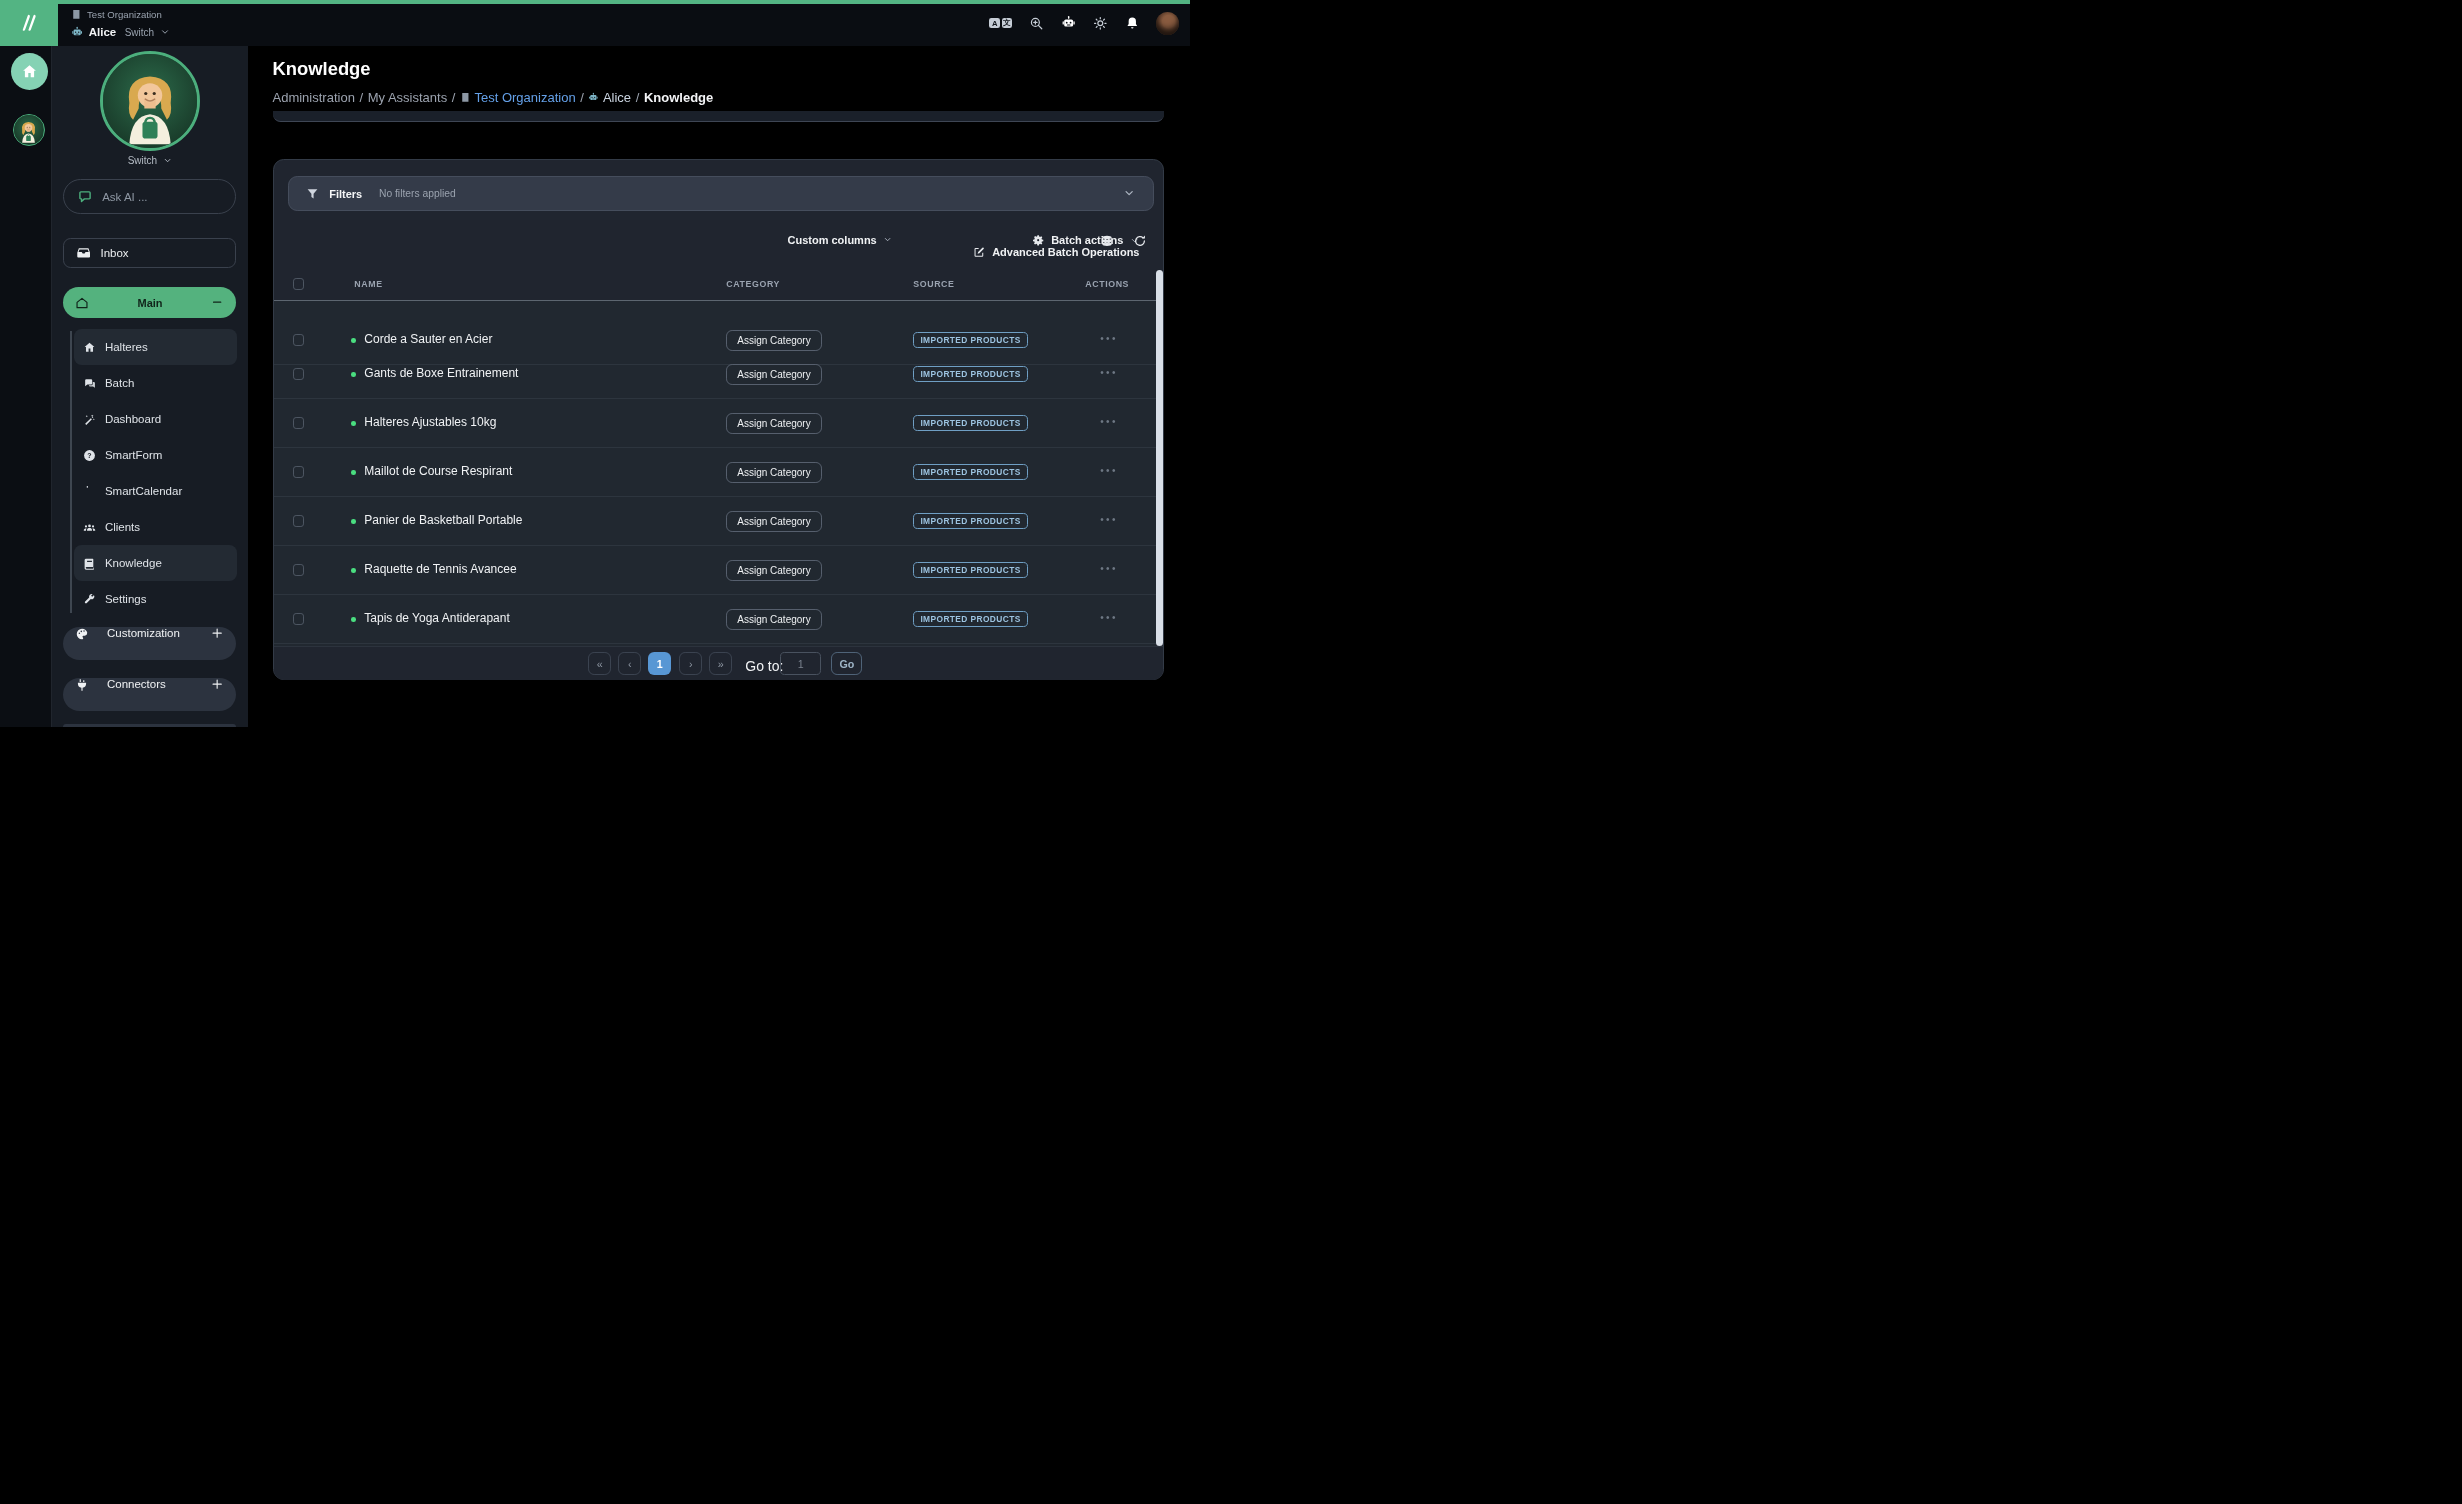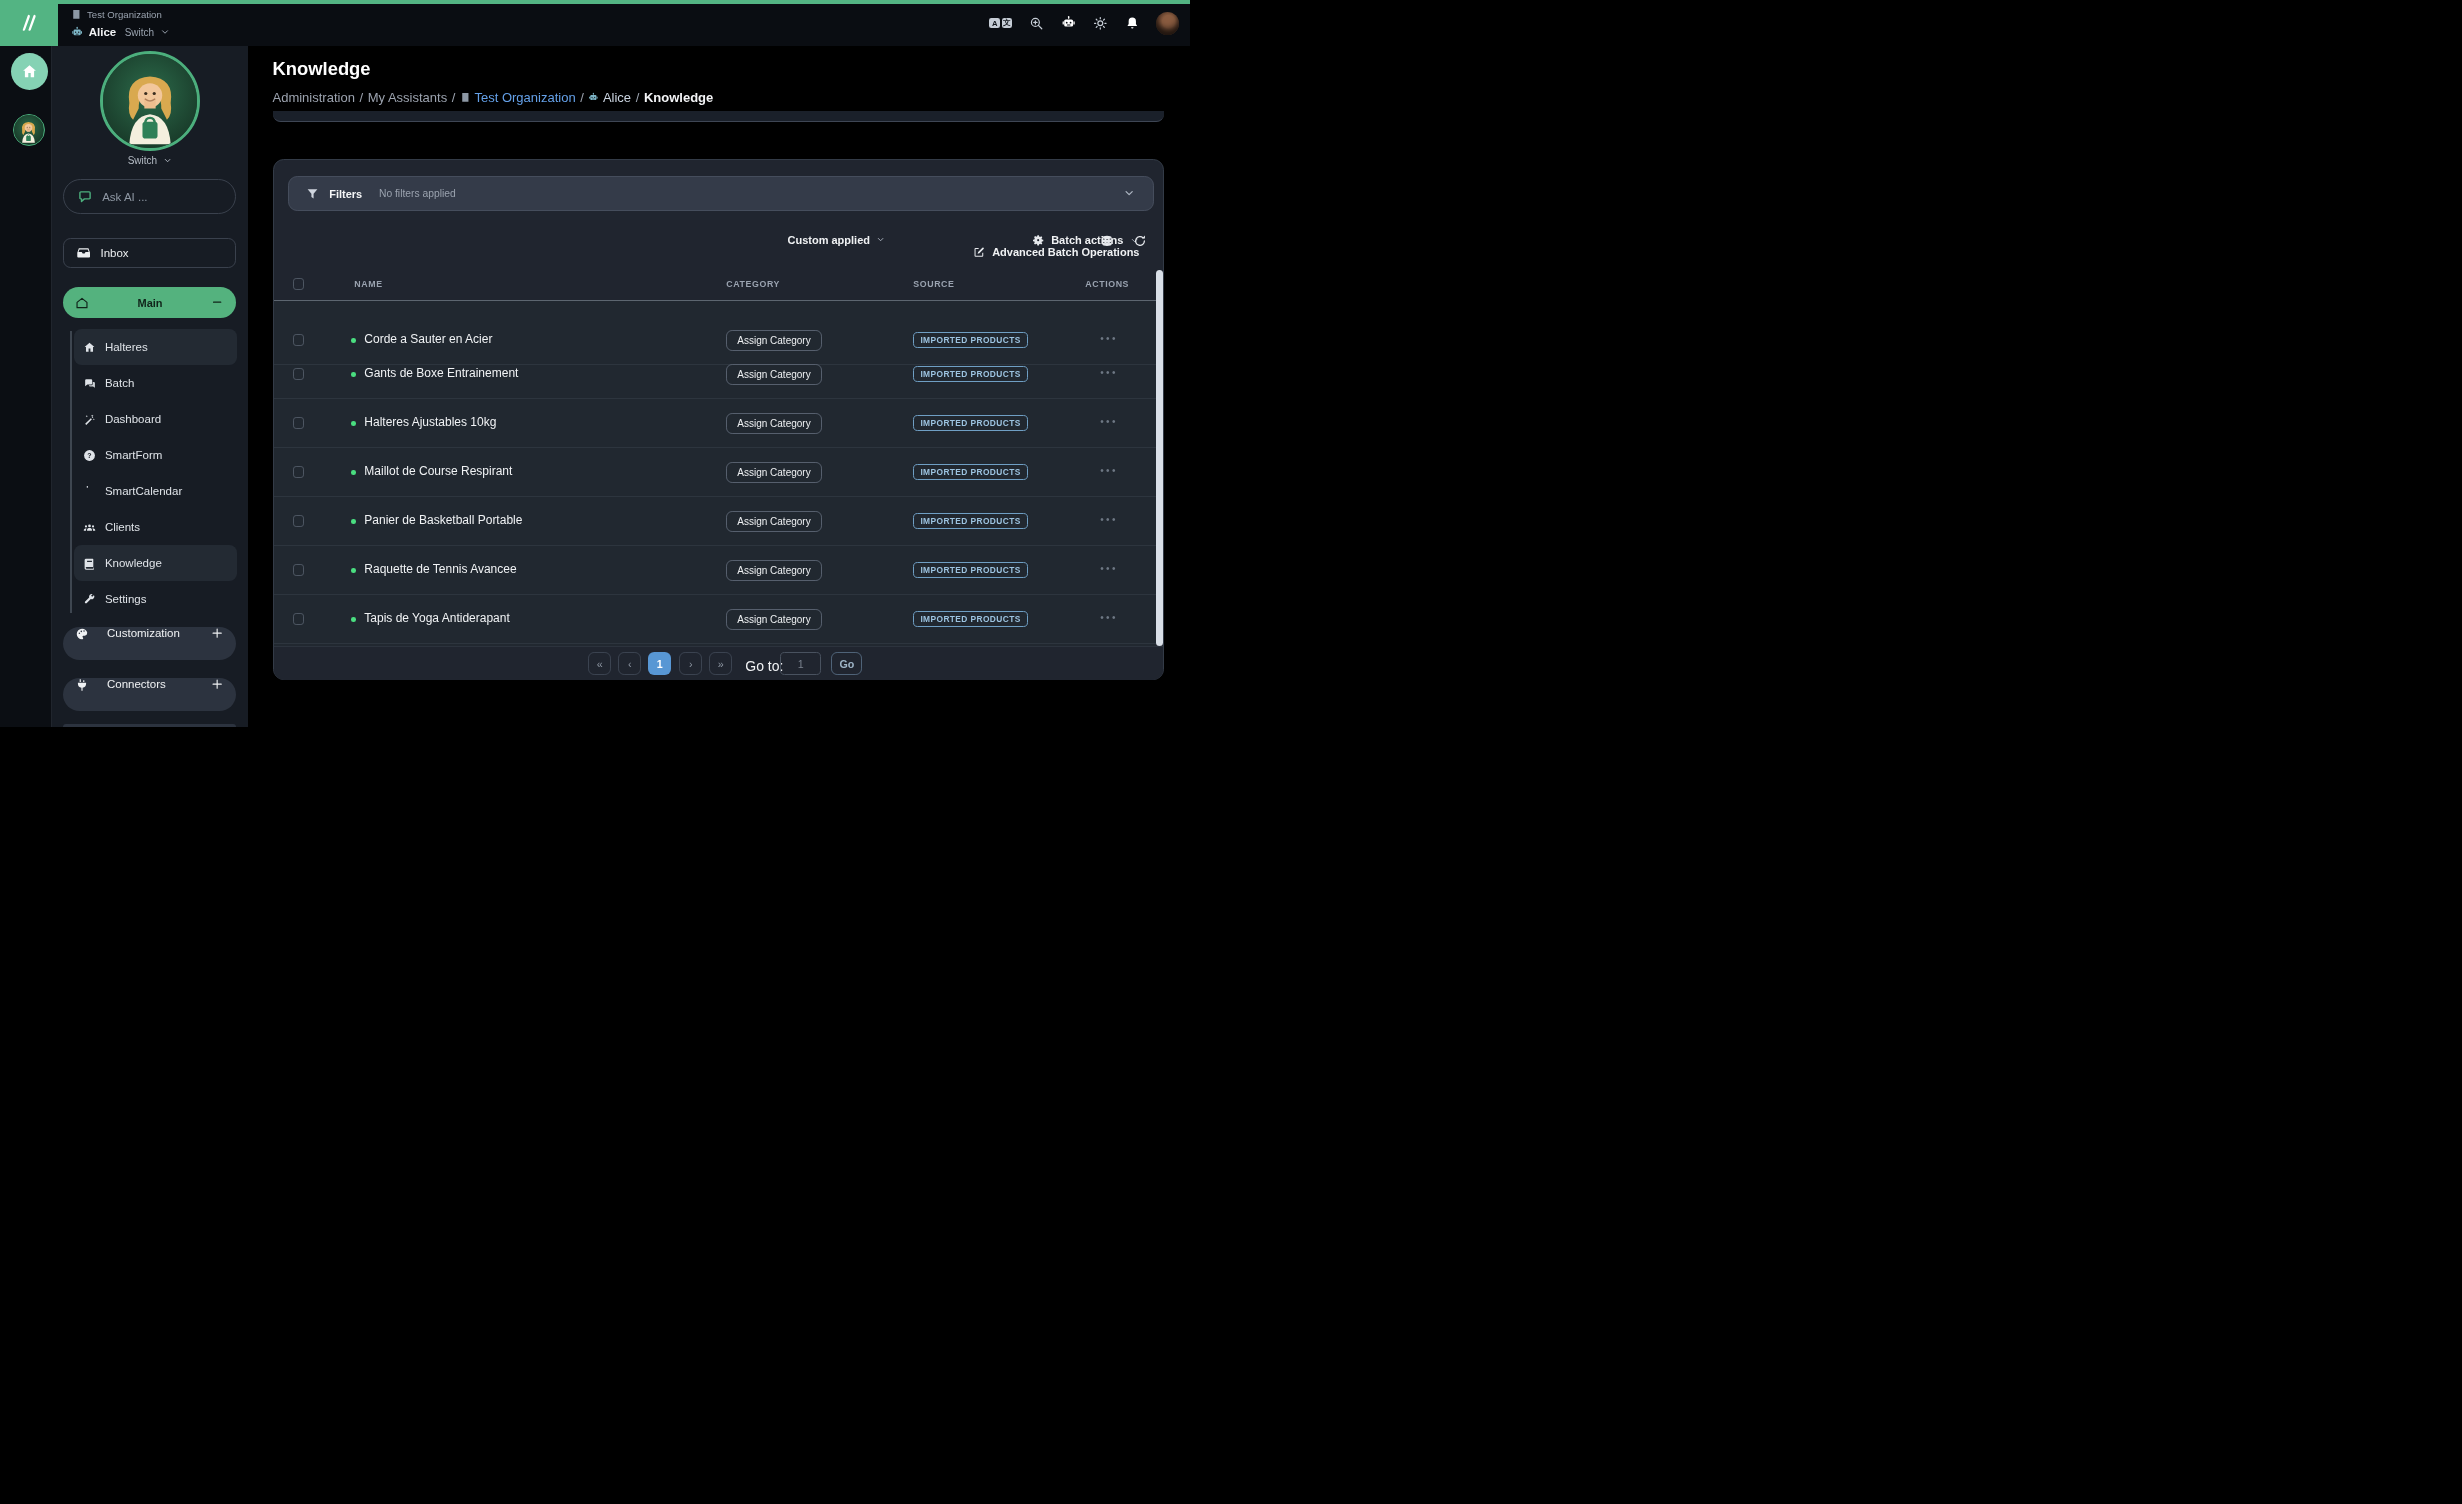--- a/index.html
+++ b/index.html
@@ -466,21 +466,21 @@
               <use href="#i-chev"></use>
             </svg>
         </span>
         <span class="tb-btn" style="margin-left:32px">
           <svg width="12.3" height="12.3" style="color:#e6e9ed" viewBox="0 0 16 16">
               <use href="#i-edit"></use>
             </svg>
           <span>Advanced Batch Operations</span>
         </span>
         <span class="custcols">
-          <span>Custom applied</span>
+          <span>Custom columns</span>
           <svg width="9.2" height="9.2" style="color:#aeb6c2" viewBox="0 0 12 12">
               <use href="#i-chev"></use>
             </svg>
         </span>
         <span class="tool-ic" style="left:826px"><svg width="14" height="14" viewBox="0 0 18 18">
               <use href="#i-db"></use>
             </svg></span>
         <span class="tool-ic" style="left:859px"><svg width="14" height="14" viewBox="0 0 18 18">
               <use href="#i-refresh"></use>
             </svg></span>

